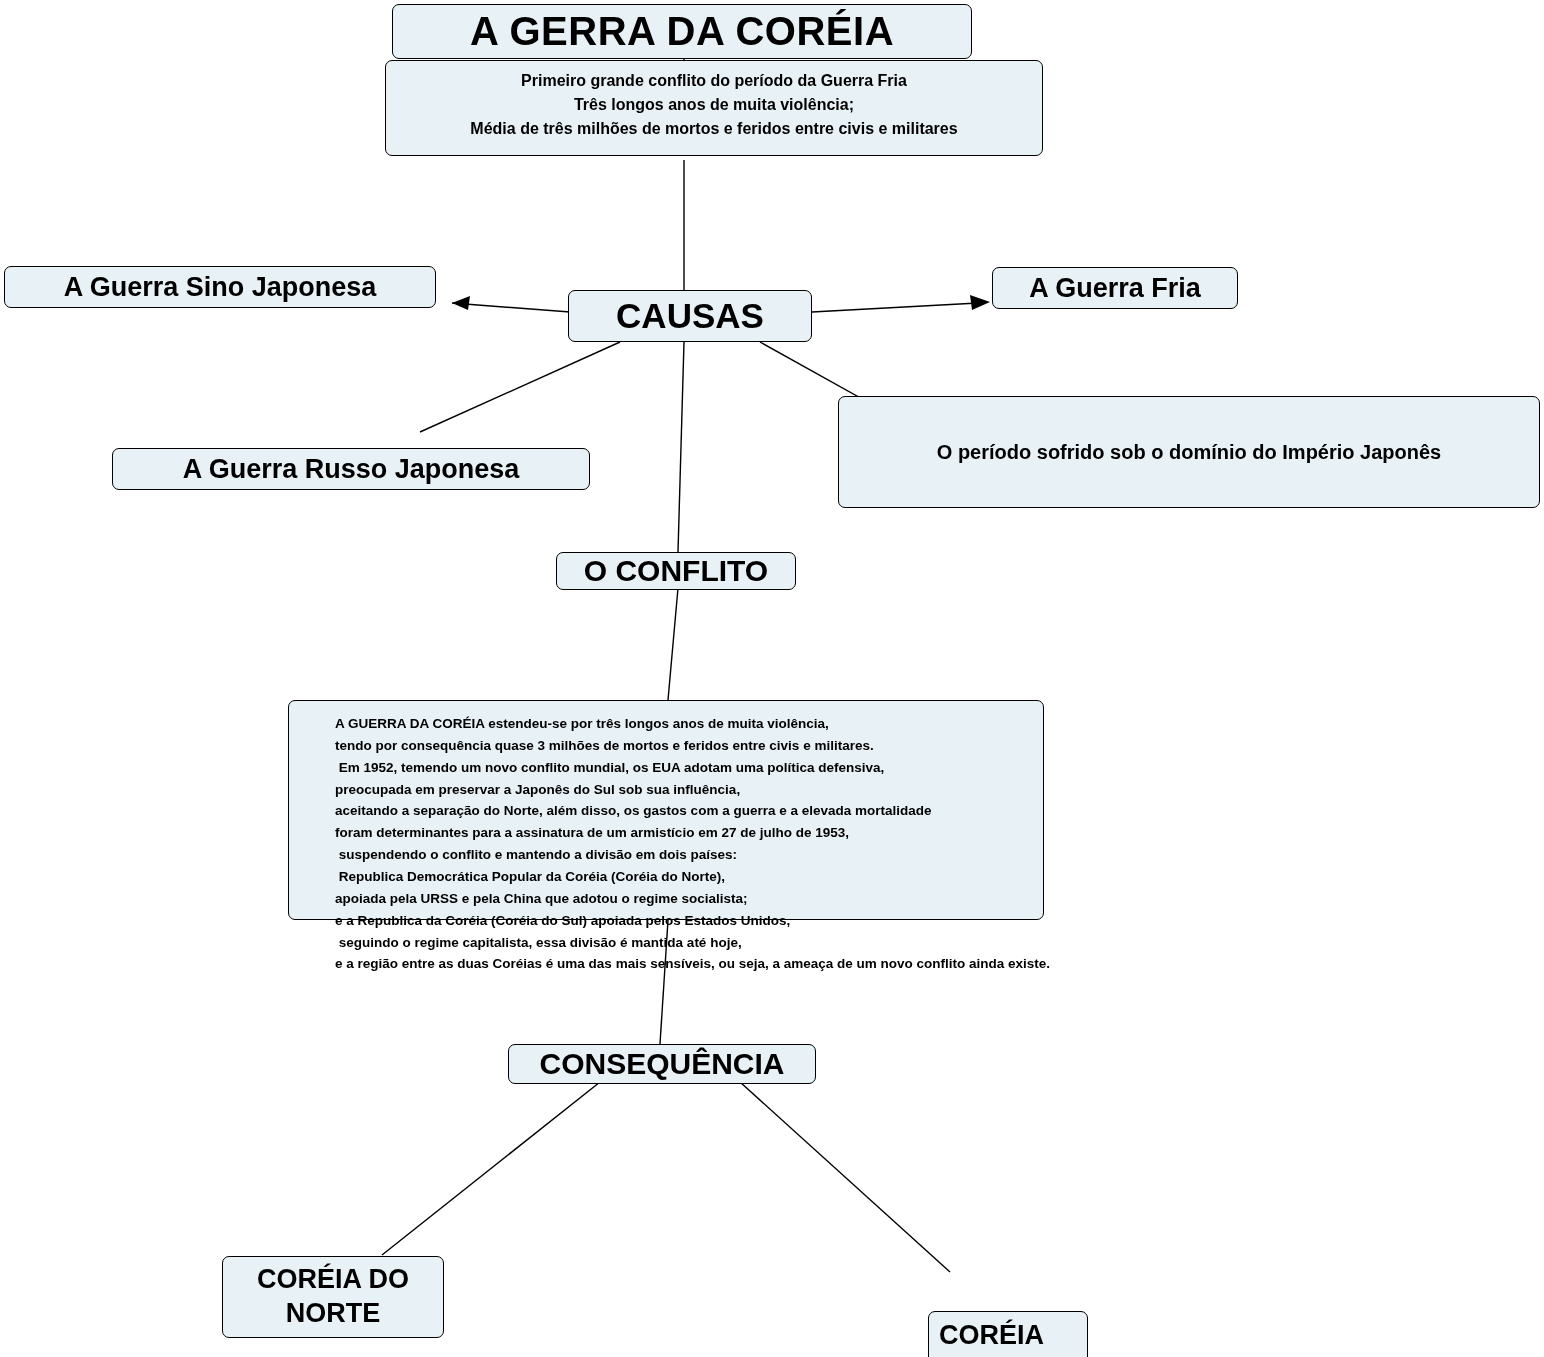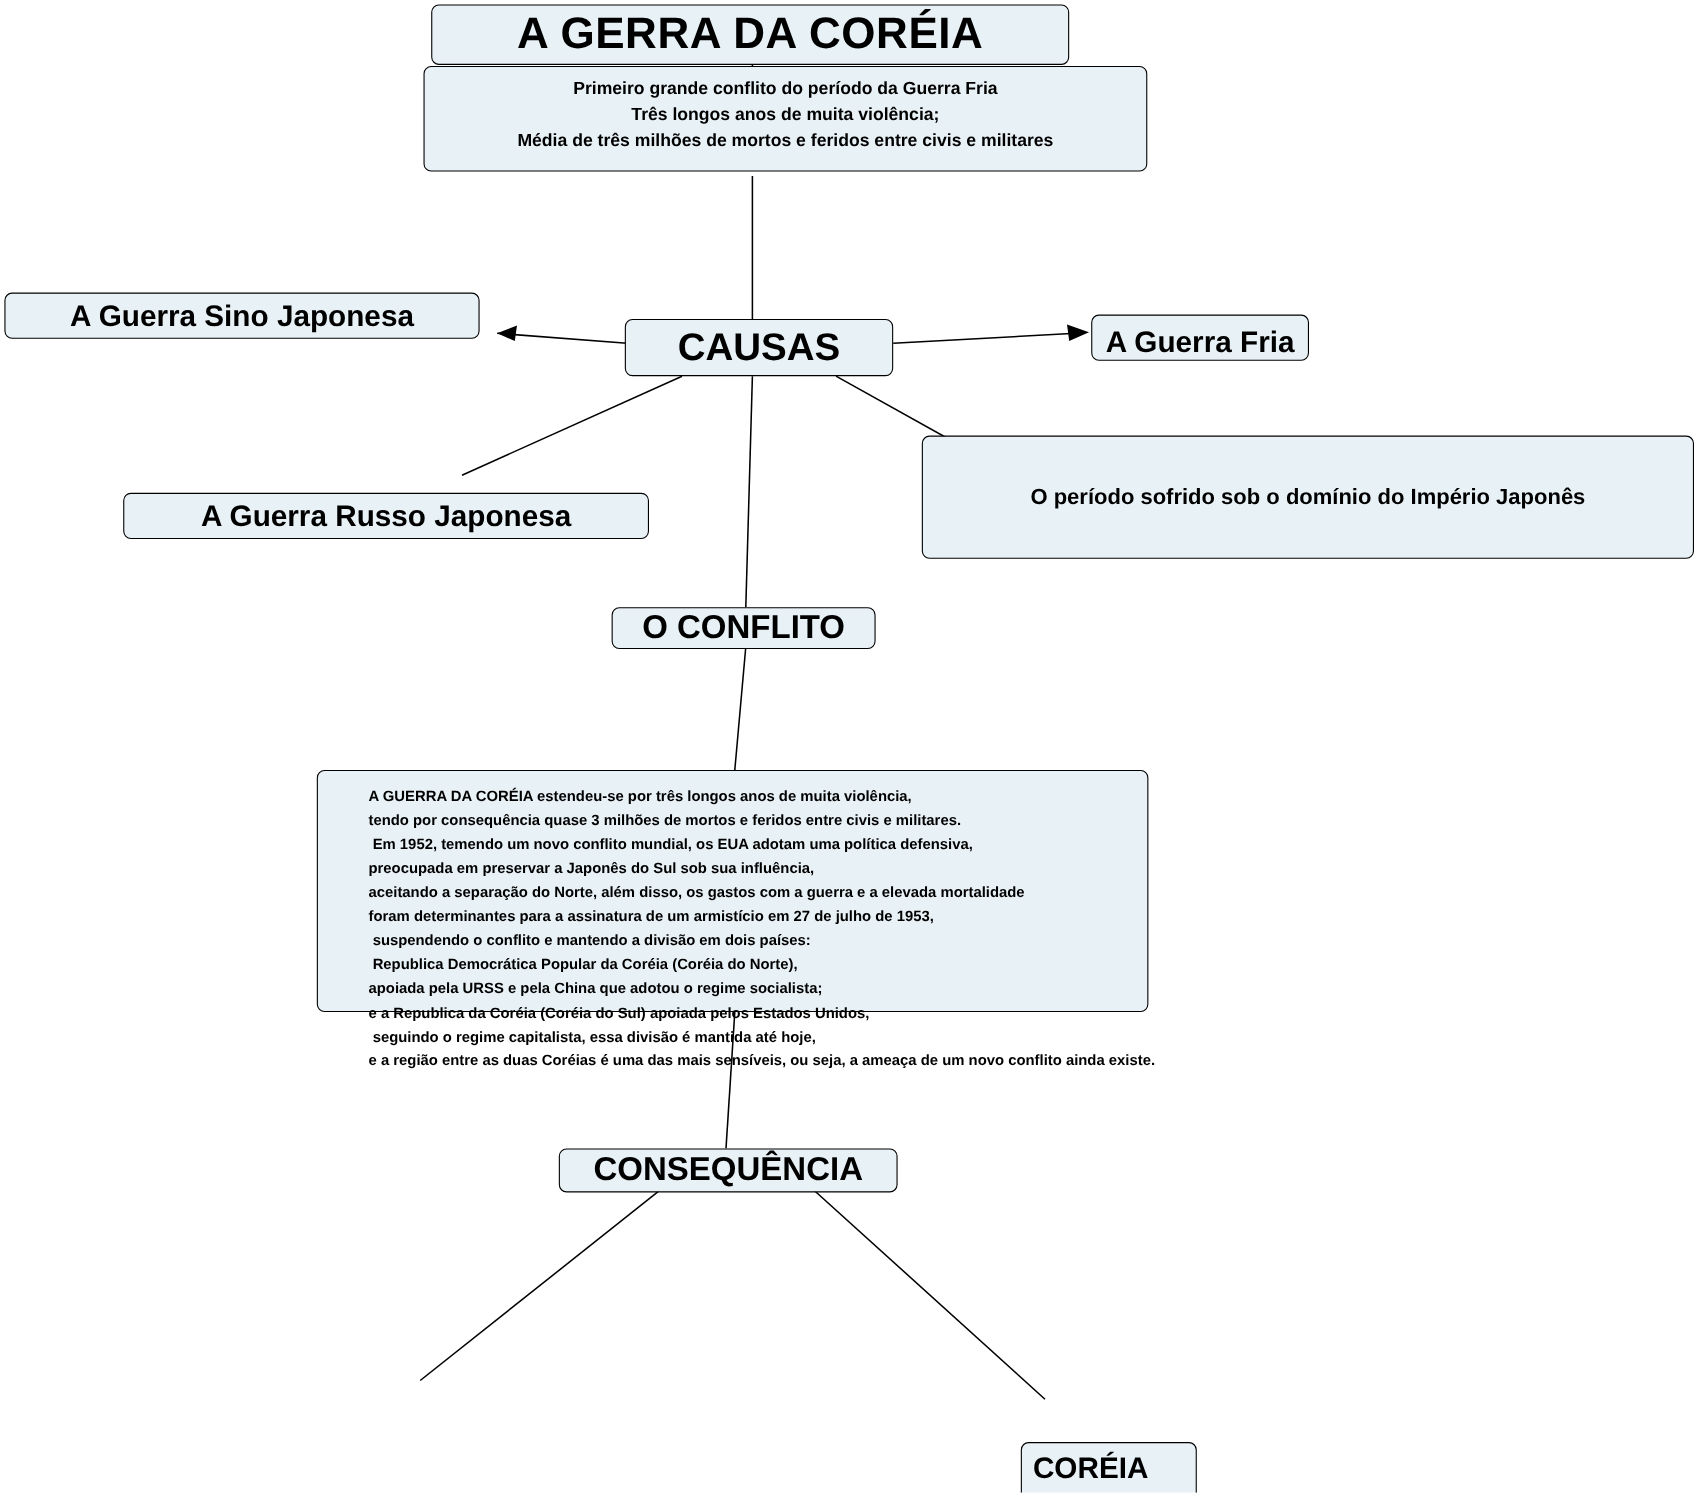--- a/index.html
+++ b/index.html
@@ -129,21 +129,21 @@
   </div>
 
   <div class="node head-node" style="left:568px; top:290px; width:244px; height:52px;">
     <span>CAUSAS</span>
   </div>
 
   <div class="node cause-node" style="left:4px; top:266px; width:432px; height:42px;">
     <span>A Guerra Sino Japonesa</span>
   </div>
 
-  <div class="node cause-node" style="left:992px; top:286px; width:198px; height:42px;align-items:flex-end;">
+  <div class="node cause-node" style="left:992px; top:267px; width:246px; height:42px;">
     <span>A Guerra Fria</span>
   </div>
 
   <div class="node cause-node" style="left:112px; top:430px; width:478px; height:42px;margin-top:18px;">
     <span>A Guerra Russo Japonesa</span>
   </div>
 
   <div class="node wide-text-node" style="left:838px; top:396px; width:702px; height:112px;">
     <span>O período sofrido sob o domínio do Império Japonês</span>
   </div>
@@ -164,19 +164,23 @@
     <span>apoiada pela URSS e pela China que adotou o regime socialista;</span>
     <span>e a Republica da Coréia (Coréia do Sul) apoiada pelos Estados Unidos,</span>
     <span> seguindo o regime capitalista, essa divisão é mantida até hoje,</span>
     <span>e a região entre as duas Coréias é uma das mais sensíveis, ou seja, a ameaça de um novo conflito ainda existe.</span>
   </div>
 
   <div class="node head-node" style="left:508px; top:1044px; width:308px; height:40px; font-size:30px;">
     <span>CONSEQUÊNCIA</span>
   </div>
 
+  <div class="node result-node" style="left:222px; top:1256px; width:222px; height:82px; flex-direction:column;">
+    <span>CORÉIA DO</span>
+    <span>NORTE</span>
+  </div>
 
   <div class="node result-node" style="left:928px; top:1272px; width:160px; height:84px; flex-direction:column; align-items:flex-start;margin-top:39px;">
     <span>CORÉIA</span>
     <span>DO SUL</span>
   </div>
 
 </div>
 
 </body></html>

